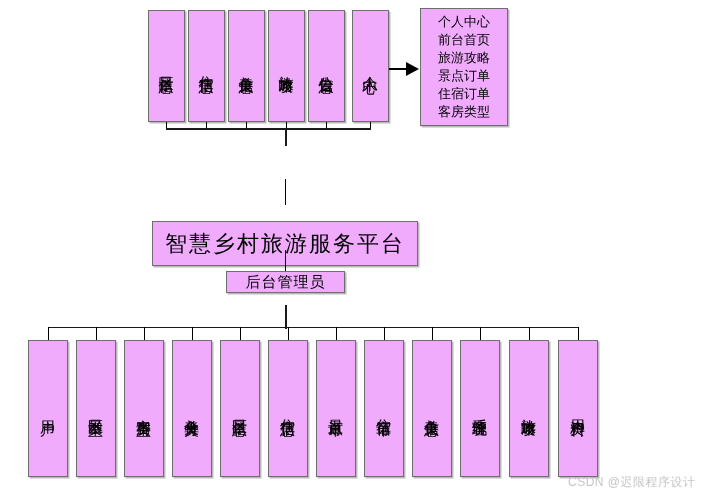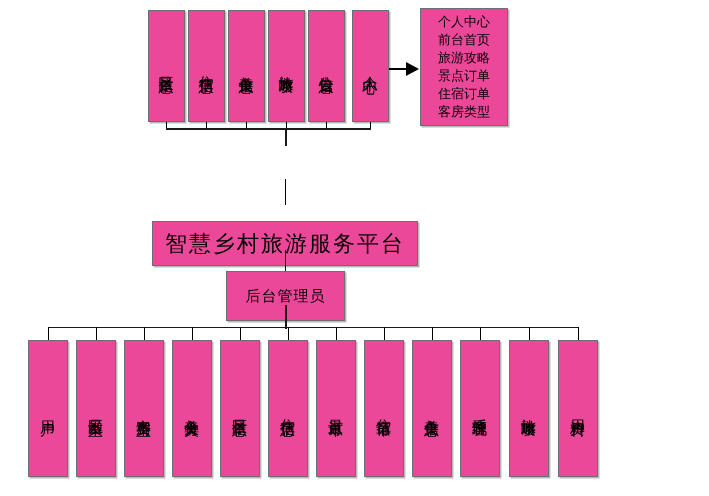--- a/index.html
+++ b/index.html
@@ -16,21 +16,21 @@
     width: 709px;
     height: 496px;
     background: #ffffff;
     overflow: hidden;
   }
 
   
   .node {
     position: absolute;
     box-sizing: border-box;
-    background: #ec4899;
+    background: #f0abfc;
     border: 1px solid #6e6e6e;
     box-shadow: 1.5px 1.5px 0 0 #b9b9b9;
     display: flex;
     align-items: center;
     justify-content: center;
     color: #000000;
     font-family: "Liberation Sans", "DejaVu Sans", sans-serif;
   }
 
   
@@ -82,21 +82,21 @@
     top: 221px;
     width: 266px;
     height: 45px;
     font-size: 22px;
     letter-spacing: 2px;
   }
   .box-admin {
     left: 226px;
     top: 271px;
     width: 119px;
-    height: 50px;
+    height: 22px;
     font-size: 15px;
     letter-spacing: 1px;
   }
 
   
   .bot-col {
     top: 340px;
     width: 40px;
     height: 137px;
   }
@@ -270,14 +270,15 @@
   <div class="node bot-col" style="left:460px;">
     <span class="vlabel">系统管理</span>
   </div>
   <div class="node bot-col" style="left:509px;">
     <span class="vlabel">旅游攻略</span>
   </div>
   <div class="node bot-col" style="left:558px;">
     <span class="vlabel">用户资料</span>
   </div>
 
+  <div class="watermark">CSDN @迟限程序设计</div>
 
 </div>
 
 </body></html>

